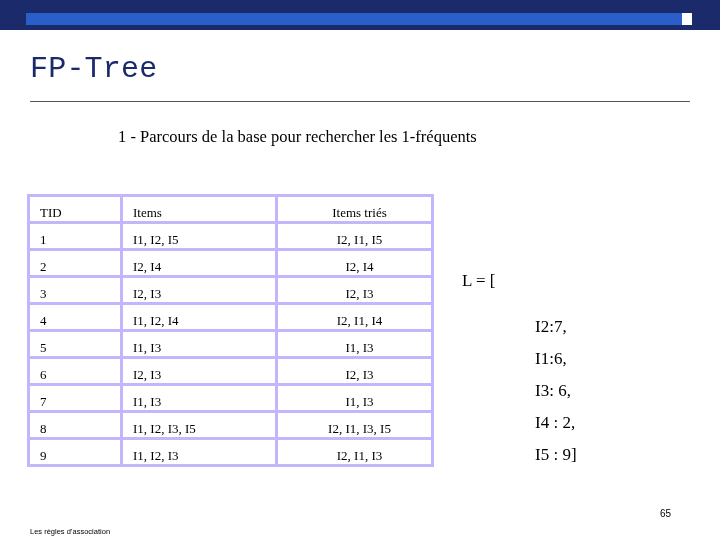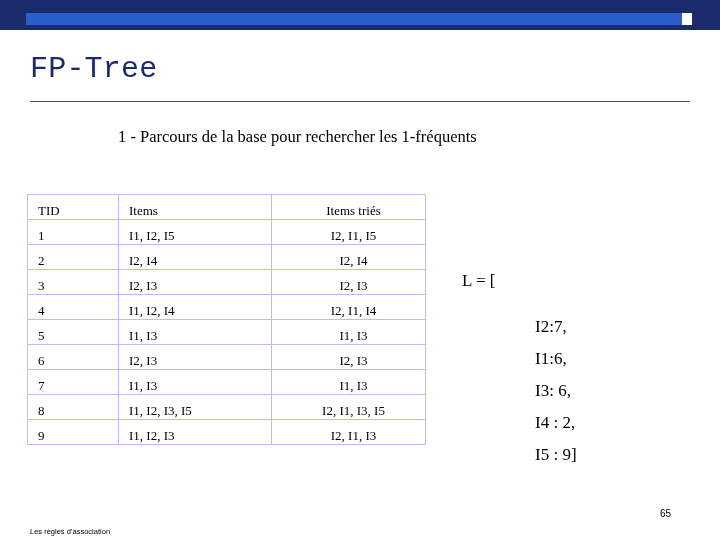--- a/index.html
+++ b/index.html
@@ -92,21 +92,21 @@
   
   #tid-table {
     position: absolute;
     left: 27px;
     top: 194px;
     border-collapse: collapse;
     font-size: 13px;
     color: #000000;
   }
   #tid-table td, #tid-table th {
-    border: 1px solid #c4b5fd;
+    border: 3px solid #c4b5fd;
     text-align: left;
     font-weight: normal;
     padding: 8px 0 0 10px;
     height: 16px;
     vertical-align: middle;
     font-family: "Liberation Serif", serif;
   }
   #tid-table .c0 { width: 80px; }
   #tid-table .c1 { width: 142px; }
   #tid-table .c2 { width: 143px; text-align: center; }

